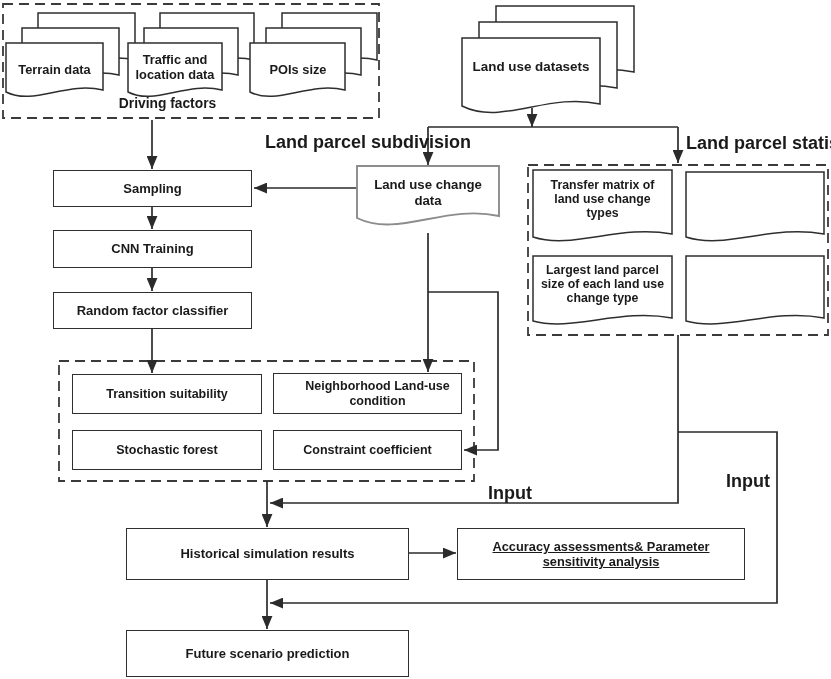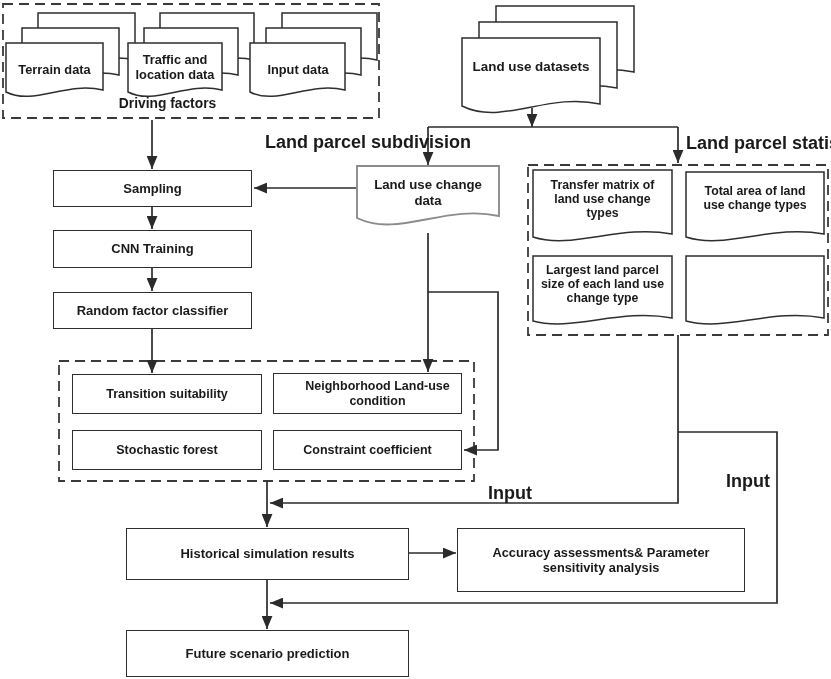--- a/index.html
+++ b/index.html
@@ -73,51 +73,49 @@
 
     <path d="M533,170 L672,170 L672,234 C619,224 573,250 533,237 Z" fill="#fff" stroke="#2e2e2e" stroke-width="1.5"></path>
     <path d="M686,172 L824,172 L824,234 C771,224 726,250 686,237 Z" fill="#fff" stroke="#2e2e2e" stroke-width="1.5"></path>
     <path d="M533,256 L672,256 L672,318 C619,308 573,332 533,321 Z" fill="#fff" stroke="#2e2e2e" stroke-width="1.5"></path>
     <path d="M686,256 L824,256 L824,318 C771,308 726,332 686,321 Z" fill="#fff" stroke="#2e2e2e" stroke-width="1.5"></path>
   </svg>
 
   <div class="doc-label" style="left:8px;top:58px;width:93px;height:24px;text-align:right;">Terrain data</div>
   <div class="doc-label" style="left:128px;top:48px;width:94px;height:38px;">Traffic and
 location data</div>
-  <div class="doc-label" style="left:252px;top:58px;width:92px;height:24px;">Input data</div>
+  <div class="doc-label" style="left:252px;top:58px;width:92px;height:24px;">POIs size</div>
   <div class="lbl" style="left:100px;top:96px;width:135px;text-align:center;font-size:13.8px;">Driving factors</div>
 
   <div class="doc-label" style="left:466px;top:52px;width:130px;height:30px;font-size:13.4px;">Land use datasets</div>
 
   <div class="lbl" style="left:265px;top:132px;width:152px;text-align:right;">Land parcel subdivision</div>
   <div class="lbl" style="left:686px;top:133px;width:145px;">Land parcel statistics</div>
 
   <div class="doc-label" style="left:361px;top:172px;width:134px;height:42px;font-size:13.2px;">Land use change
 data</div>
 
   <div class="box" style="left:53px;top:170px;width:199px;height:37px;font-size:13px;">Sampling</div>
   <div class="box" style="left:53px;top:230px;width:199px;height:38px;font-size:13px;">CNN Training</div>
   <div class="box" style="left:53px;top:292px;width:199px;height:37px;font-size:13px;">Random factor classifier</div>
 
   <div class="doc-label small" style="left:536px;top:173px;width:133px;height:52px;">Transfer matrix of
 land use change
 types</div>
-  <div class="doc-label small" style="left:688px;top:178px;width:134px;height:40px;">Total area of  land
-use change types</div>
   <div class="doc-label small" style="left:536px;top:258px;width:133px;height:52px;">Largest land parcel
 size of each land use
 change type</div>
 
   <div class="box" style="left:72px;top:374px;width:190px;height:40px;">Transition suitability</div>
   <div class="box" style="left:273px;top:373px;width:189px;height:41px;padding-left:20px;">Neighborhood Land-use
 condition</div>
   <div class="box" style="left:72px;top:430px;width:190px;height:40px;">Stochastic forest</div>
   <div class="box" style="left:273px;top:430px;width:189px;height:40px;">Constraint coefficient</div>
 
   <div class="lbl" style="left:482px;top:483px;width:56px;text-align:center;">Input</div>
   <div class="lbl" style="left:722px;top:471px;width:48px;text-align:right;">Input</div>
 
   <div class="box" style="left:126px;top:528px;width:283px;height:52px;font-size:13px;">Historical simulation results</div>
-  <div class="box" style="left:457px;top:528px;width:288px;height:64px;font-size:12.8px;">Accuracy assessments&amp; Parameter
+  <div class="box" style="left:457px;top:528px;width:288px;height:52px;font-size:12.8px;text-decoration:underline;">Accuracy assessments&amp; Parameter
 sensitivity analysis</div>
   <div class="box" style="left:126px;top:630px;width:283px;height:47px;font-size:13px;">Future scenario prediction</div>
 
 </div>
 
 </body></html>

